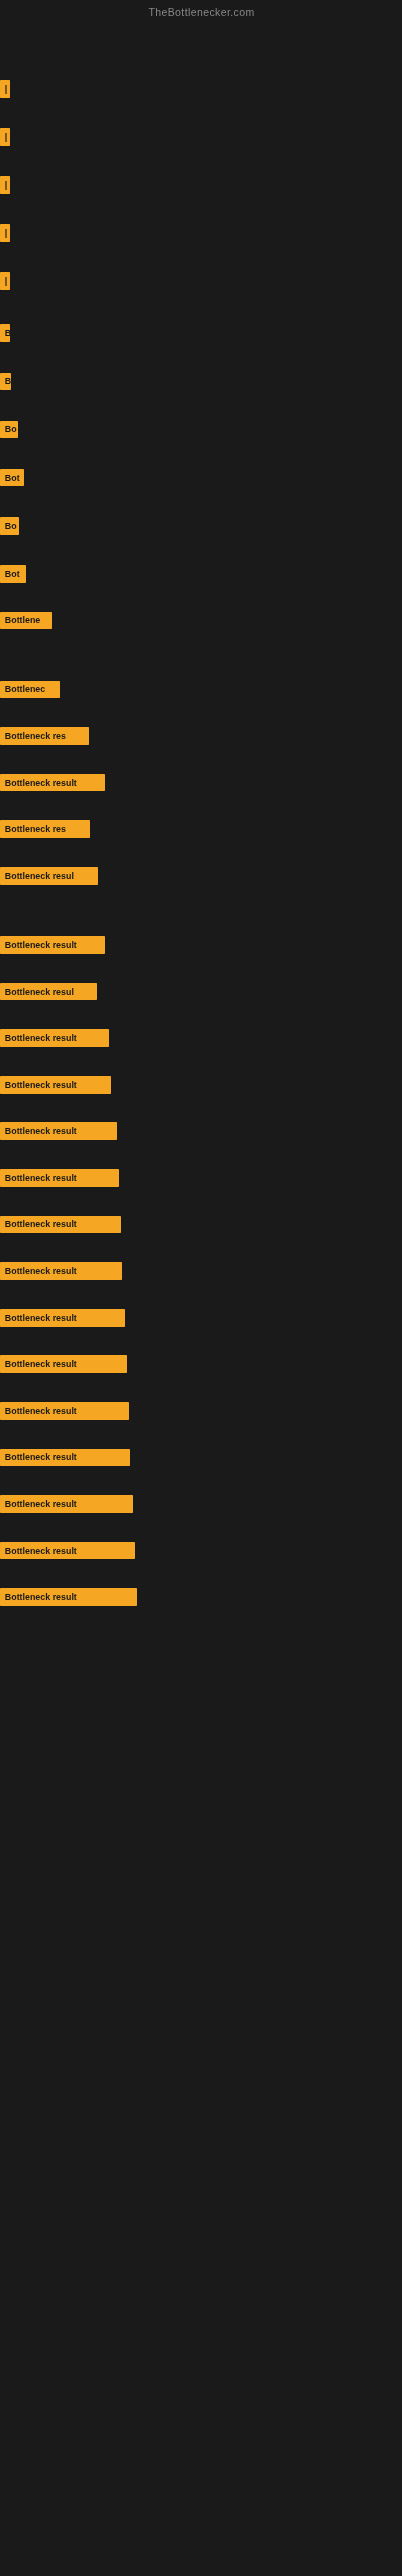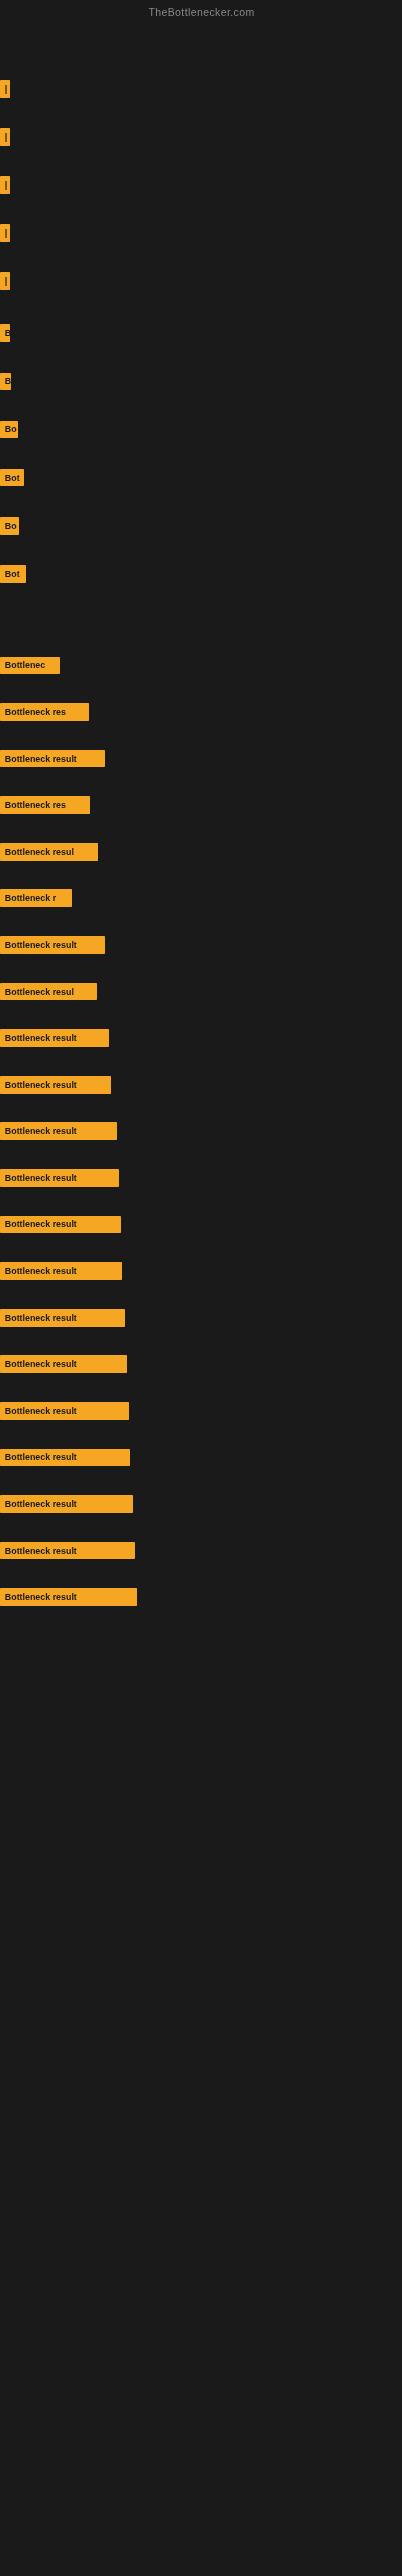--- a/index.html
+++ b/index.html
@@ -92,20 +92,23 @@
     </div>
     <div class="gap-row" style="height: 24px;"></div>
     <div class="bar-row">
       <div class="bar-label" style="width: 19.3px; min-width: 19.3px; max-width: 19.3px;">Bo</div>
     </div>
     <div class="gap-row" style="height: 24px;"></div>
     <div class="bar-row">
       <div class="bar-label" style="width: 26px; min-width: 26px; max-width: 26px;">Bot</div>
     </div>
     <div class="gap-row" style="height: 22.5px;"></div>
+    <div class="bar-row">
+      <div class="bar-label" style="width: 52px; min-width: 52px; max-width: 52px;">Bottlene</div>
+    </div>
     <div class="gap-row" style="height: 22.5px;"></div>
     <div class="gap-row" style="height: 22.5px;"></div>
     <div class="bar-row">
       <div class="bar-label" style="width: 60px; min-width: 60px; max-width: 60px;">Bottlenec</div>
     </div>
     <div class="gap-row" style="height: 22.5px;"></div>
     <div class="bar-row">
       <div class="bar-label" style="width: 89px; min-width: 89px; max-width: 89px;">Bottleneck res</div>
     </div>
     <div class="gap-row" style="height: 22.5px;"></div>
@@ -114,23 +117,20 @@
     </div>
     <div class="gap-row" style="height: 22.5px;"></div>
     <div class="bar-row">
       <div class="bar-label" style="width: 90px; min-width: 90px; max-width: 90px;">Bottleneck res</div>
     </div>
     <div class="gap-row" style="height: 22.5px;"></div>
     <div class="bar-row">
       <div class="bar-label" style="width: 98px; min-width: 98px; max-width: 98px;">Bottleneck resul</div>
     </div>
     <div class="gap-row" style="height: 22.5px;"></div>
-    <div class="bar-row">
-      <div class="bar-label" style="width: 72px; min-width: 72px; max-width: 72px;">Bottleneck r</div>
-    </div>
     <div class="gap-row" style="height: 22.5px;"></div>
     <div class="bar-row">
       <div class="bar-label" style="width: 105px; min-width: 105px; max-width: 105px;">Bottleneck result</div>
     </div>
     <div class="gap-row" style="height: 22.5px;"></div>
     <div class="bar-row">
       <div class="bar-label" style="width: 97px; min-width: 97px; max-width: 97px;">Bottleneck resul</div>
     </div>
     <div class="gap-row" style="height: 22.5px;"></div>
     <div class="bar-row">

